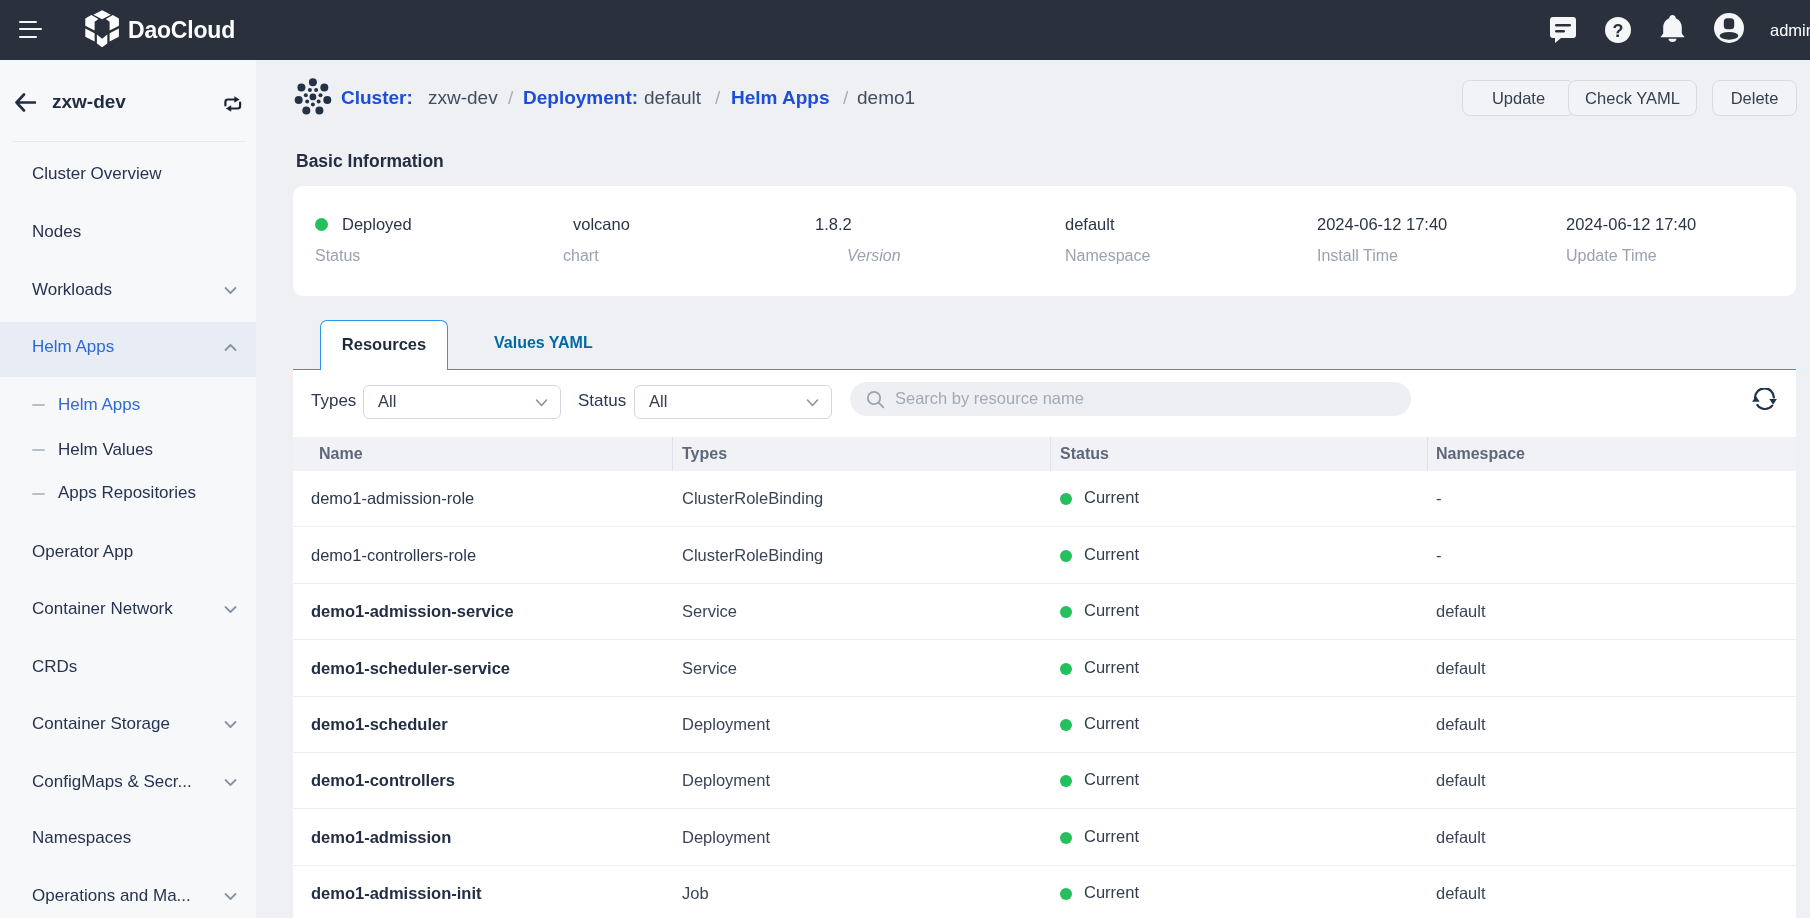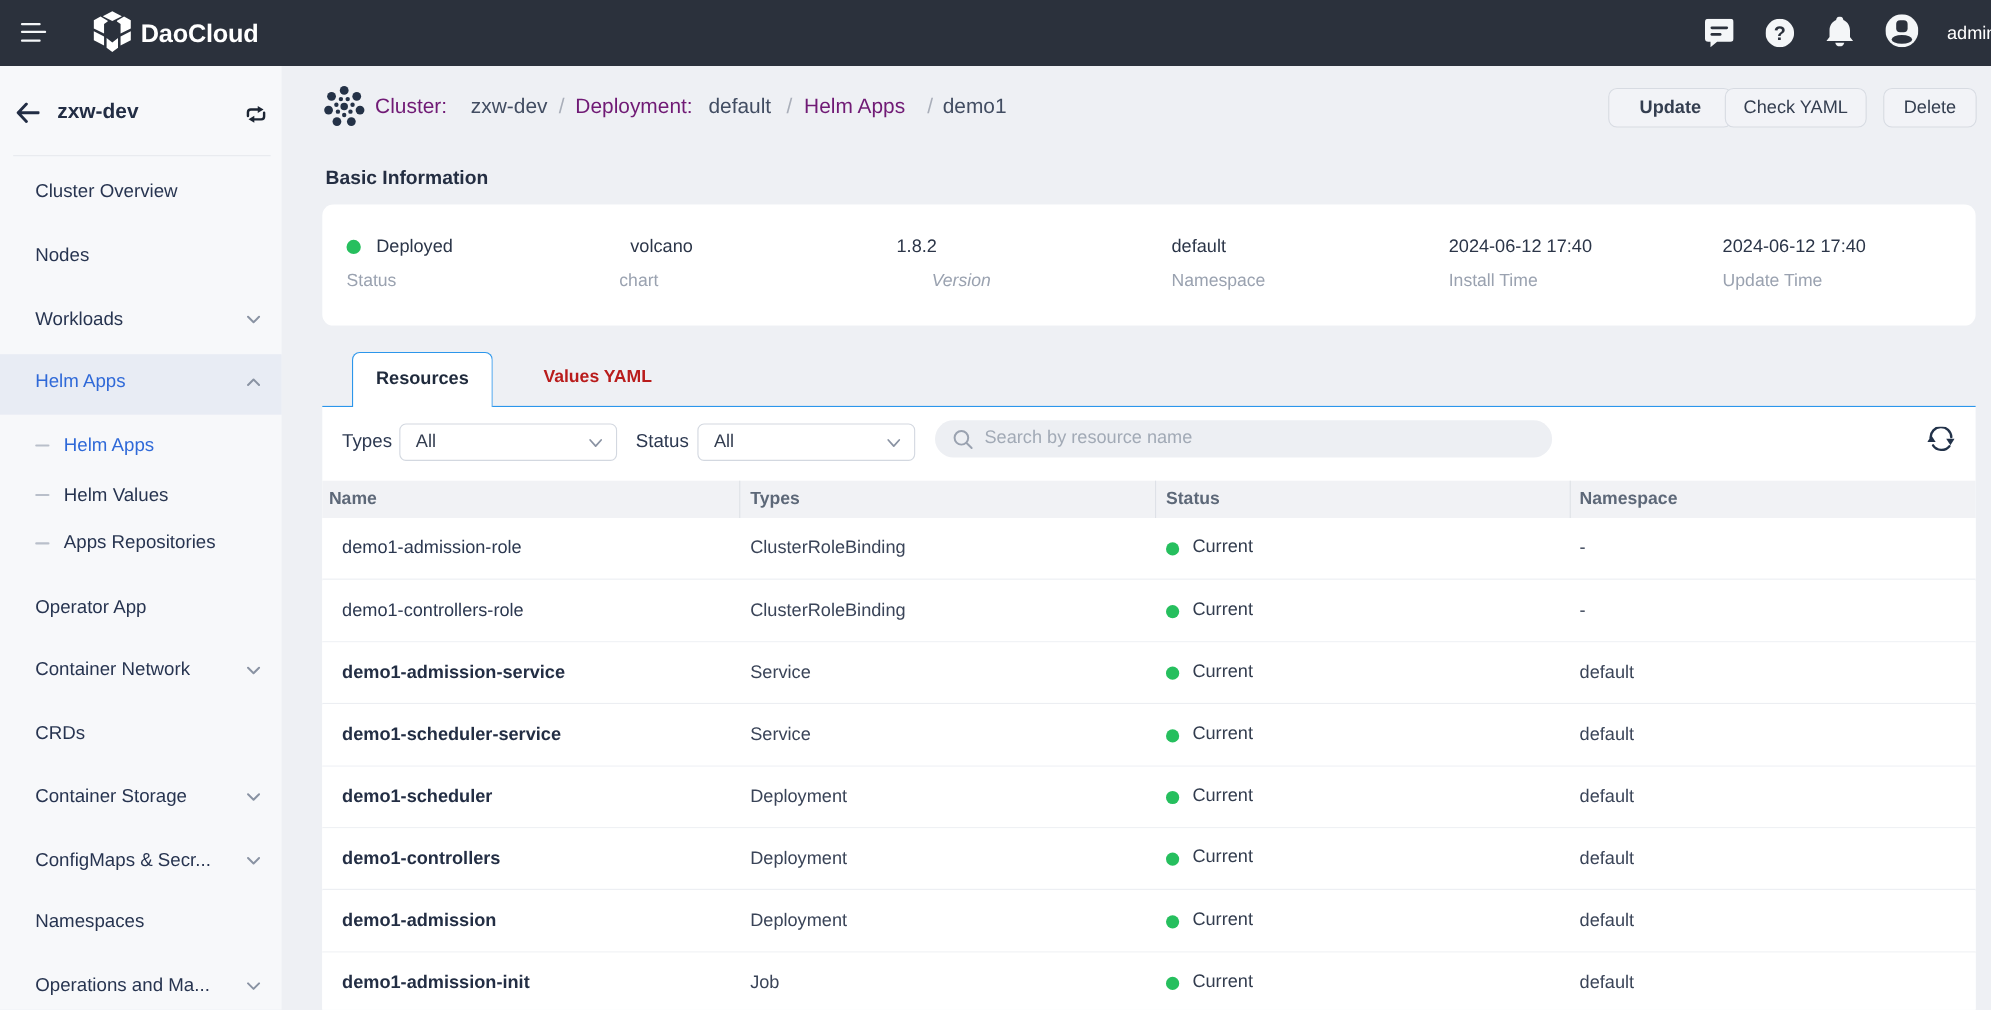--- a/index.html
+++ b/index.html
@@ -20,36 +20,36 @@
 .sub { left:58px; }
 .dash { position:absolute; left:32px; width:13px; height:2px; background:#b9bfca; border-radius:2px; }
 .chev { position:absolute; left:224px; width:13px; height:13px; }
 .chev svg { display:block; }
 #active-row { position:absolute; left:0; top:262px; width:256px; height:55px; background:#e8ecf4; }
 .blue { color:#2f69d8 !important; }
 
 
 #crumb-icon { position:absolute; left:293px; top:77px; }
 .crumb { position:absolute; top:87px; font-size:19px; white-space:nowrap; }
-.cb { font-weight:normal; color:#701a75; }
+.cb { font-weight:bold; color:#1d4ed8; }
 .cr { color:#424d62; }
 .cs { color:#a9aeb9; }
 .btn { position:absolute; top:80px; height:36px; border:1px solid #d7dbe2; border-radius:8px; background:#f2f3f7; font-size:16.5px; color:#343e50; text-align:center; line-height:34px; }
 
 #bi-title { position:absolute; left:296px; top:151px; font-size:17.5px; font-weight:bold; color:#242e42; }
 #card1 { position:absolute; left:293px; top:186px; width:1503px; height:110px; background:#fff; border-radius:10px; }
 .c1v { position:absolute; top:215px; font-size:16.5px; color:#2b3548; white-space:nowrap; }
 .c1l { position:absolute; top:247px; font-size:16px; color:#9aa2b0; white-space:nowrap; }
 #depdot { position:absolute; left:315px; top:218px; width:13px; height:13px; border-radius:50%; background:#26bf5e; }
 
 
 #tab-line { position:absolute; left:293px; top:369px; width:1503px; height:1px; background:#2c96eb; }
 #tab-active { position:absolute; left:320px; top:320px; width:128px; height:50px; background:#fff; border:1px solid #2c96eb; border-bottom:none; border-radius:7px 7px 0 0; }
 #tab-active span { display:block; text-align:center; margin-top:14px; font-size:16.5px; font-weight:bold; color:#1f2a3c; }
-#tab2 { position:absolute; left:494px; top:334px; font-size:16px; font-weight:bold; color:#b91c1c; }
+#tab2 { position:absolute; left:494px; top:334px; font-size:16px; font-weight:bold; color:#0369a1; }
 
 
 #panel { position:absolute; left:293px; top:370px; width:1503px; height:548px; background:#fff; }
 
 .flabel { position:absolute; top:391px; font-size:17px; color:#2c3850; }
 .dd { position:absolute; top:385px; width:198px; height:34px; background:#fff; border:1px solid #d3d8e0; border-radius:6px; }
 .dd span { position:absolute; left:14px; top:6px; font-size:16.5px; color:#333d50; }
 #search { position:absolute; left:850px; top:382px; width:561px; height:34px; background:#edeff3; border-radius:17px; }
 #search span { position:absolute; left:45px; top:7px; font-size:16.5px; color:#a2aab6; }
 
@@ -194,21 +194,21 @@
 <span class="crumb cb" style="left:341px;">Cluster:</span>
 <span class="crumb cr" style="left:428px;">zxw-dev</span>
 <span class="crumb cs" style="left:508px;">/</span>
 <span class="crumb cb" style="left:523px;">Deployment:</span>
 <span class="crumb cr" style="left:644px;">default</span>
 <span class="crumb cs" style="left:715px;">/</span>
 <span class="crumb cb" style="left:731px;">Helm Apps</span>
 <span class="crumb cs" style="left:843px;">/</span>
 <span class="crumb cr" style="left:857px;">demo1</span>
 
-<div class="btn" style="left:1462px; width:113px;font-weight:bold;">Update</div>
+<div class="btn" style="left:1462px; width:113px;">Update</div>
 <div class="btn" style="left:1568px; width:129px;">Check YAML</div>
 <div class="btn" style="left:1712px; width:85px;">Delete</div>
 
 <div id="bi-title">Basic Information</div>
 <div id="card1"></div>
 <div id="depdot"></div>
 <span class="c1v" style="left:342px;">Deployed</span>
 <span class="c1l" style="left:315px;">Status</span>
 <span class="c1v" style="left:563px;margin-left:10px;">volcano</span>
 <span class="c1l" style="left:563px;">chart</span>
@@ -250,21 +250,21 @@
   <span>Search by resource name</span>
 </div>
 <svg class="abs" style="left:1752px; top:388px;" width="25" height="25" viewBox="0 0 25 25">
   <path d="M3.1 10.0 A9.3 9.3 0 0 1 21.9 9.4" stroke="#223249" stroke-width="2.2" fill="none" stroke-linecap="round"></path>
   <path d="M20.2 17.6 A9.3 9.3 0 0 1 5.3 16.9" stroke="#223249" stroke-width="2.2" fill="none" stroke-linecap="round"></path>
   <path d="M0.1 13.8 L7.7 13.8 L3.9 7.9 Z" fill="#223249"></path>
   <path d="M17.3 10.9 L24.9 10.9 L21.1 16.8 Z" fill="#223249"></path>
 </svg>
 
 <div id="thead">
-  <span class="th" style="left:6px;">Name</span>
+  <span class="th" style="left:26px;">Name</span>
   <span class="th" style="left:389px;">Types</span>
   <span class="th" style="left:767px;">Status</span>
   <span class="th" style="left:1143px;">Namespace</span>
   <div class="thdiv" style="left:379px;"></div>
   <div class="thdiv" style="left:757px;"></div>
   <div class="thdiv" style="left:1134px;"></div>
 </div>
 <div class="row" style="top:471px;">
     <span class="cname">demo1-admission-role</span>
     <span class="ctype">ClusterRoleBinding</span>

